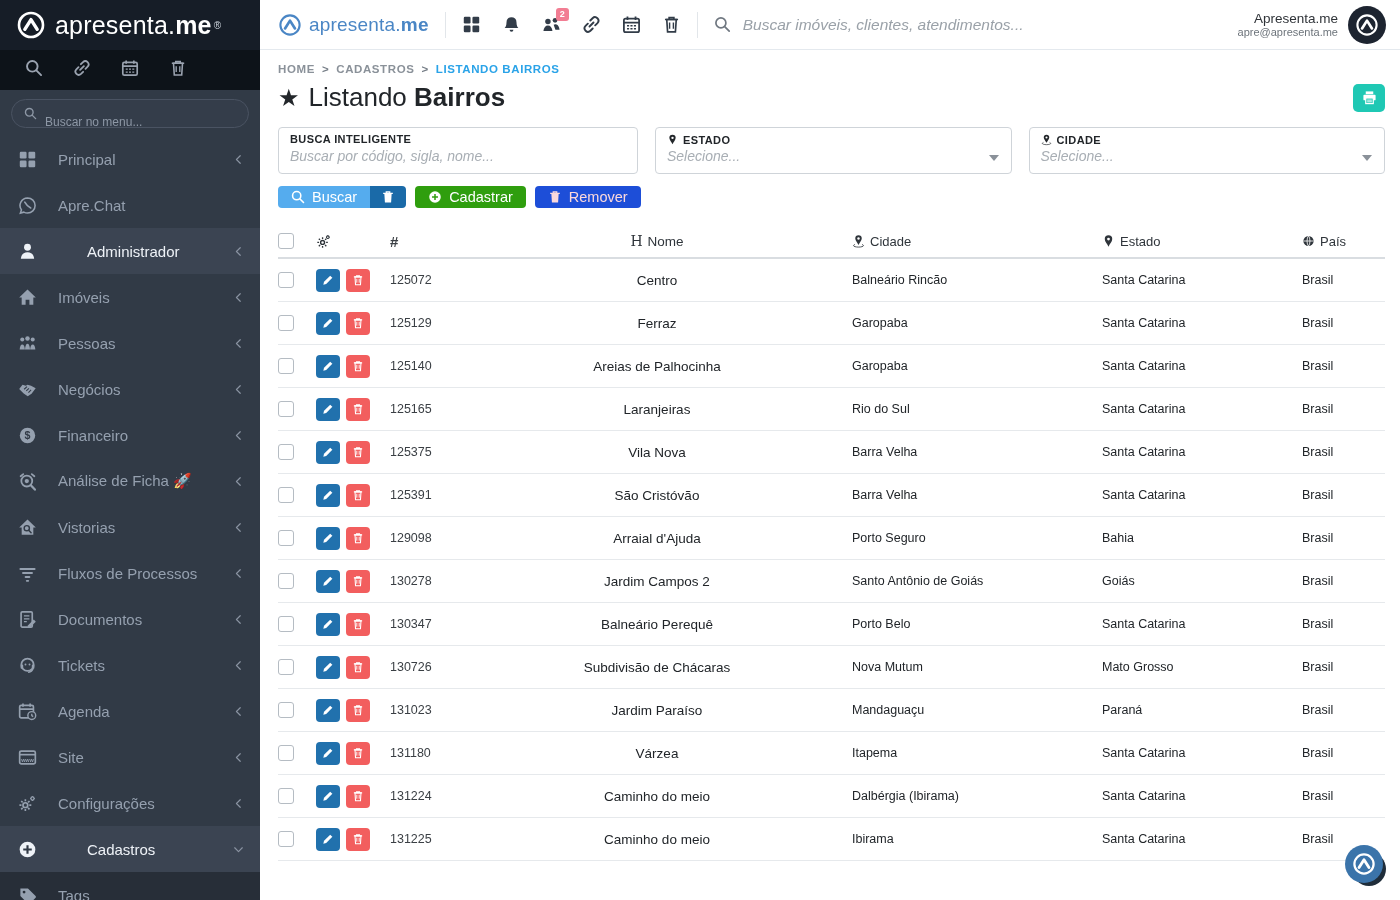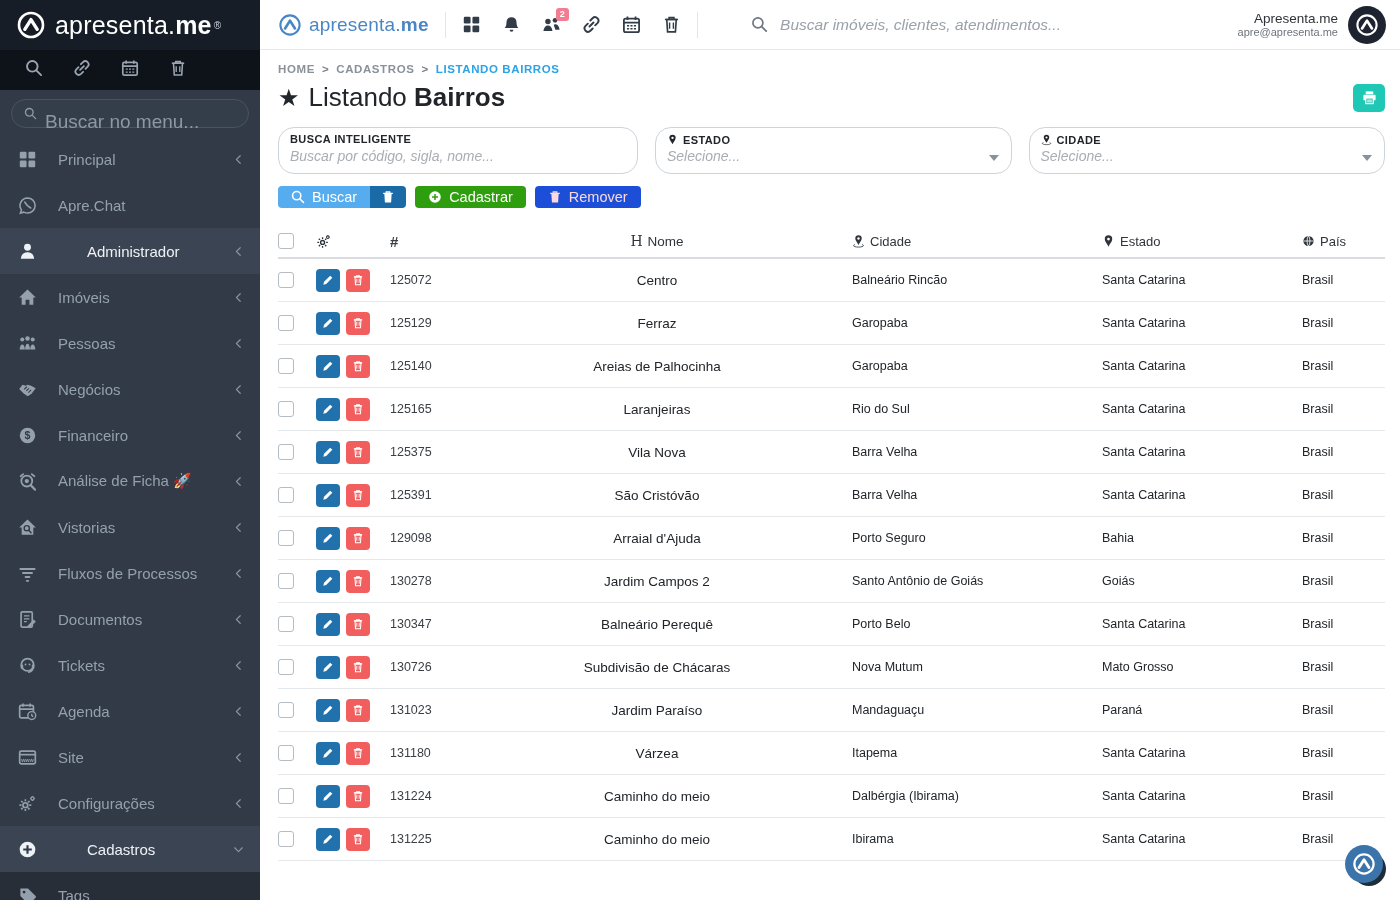--- a/index.html
+++ b/index.html
@@ -12,21 +12,21 @@
   .logo-mark { width:30px; height:30px; margin-right:9px; color:#fff; }
   .logo-mark svg { width:30px; height:30px; }
   .logo-text { font-size:25px; color:#fff; letter-spacing:.2px; }
   .logo-text b { font-weight:bold; }
   .logo-reg { font-size:10px; color:#cfd6de; vertical-align:top; margin-left:2px; }
   .quick-icons { height:40px; background:#0d1319; display:flex; align-items:center; padding:0 10px; }
   .quick-icons .qi { width:48px; text-align:center; color:#9aa3b0; cursor:pointer; }
   .quick-icons .qi svg { width:18px; height:18px; }
   .menu-search { margin:9px 11px 8px; height:29px; border:1px solid #4a5362; border-radius:15px; display:flex; align-items:center; padding:0 12px; background:#343d4a; }
   .menu-search svg { width:13px; height:13px; color:#8d97a5; margin-right:8px; flex:0 0 13px; }
-  .menu-search input { background:transparent; border:none; outline:none; color:#aab3c0; font-size:19px; width:100%; font-family:"Liberation Sans",sans-serif;margin-top:17px; }
+  .menu-search input { background:transparent; border:none; outline:none; color:#aab3c0; font-size:12px; width:100%; font-family:"Liberation Sans",sans-serif;margin-top:17px; }
   .menu-search input::placeholder { color:#8d97a5; }
   .side-menu { }
   .side-item { height:46px; display:flex; align-items:center; padding:0 16px 0 18px; color:#95a0af; font-size:15px; cursor:pointer; }
   .side-item .s-icon { width:24px; flex:0 0 24px; margin-right:16px; display:flex; align-items:center; }
   .side-item .s-icon svg { width:19px; height:19px; }
   .side-item .s-label { flex:1; white-space:nowrap; overflow:hidden; }
   .side-item .s-chev { color:#8a93a2; }
   .side-item .s-chev svg { width:11px; height:11px; }
   .side-item.active { background:#3b4452; color:#eef2f7;gap:29px; }
   .side-item.submenu { background:#272e38; }
@@ -36,21 +36,21 @@
   .topbar { height:50px; border-bottom:1px solid #e4e9ee; display:flex; align-items:center; padding:0 14px 0 18px; flex:0 0 50px; }
   .brand { display:flex; align-items:center; color:#4a86c5; }
   .brand svg { width:24px; height:24px; margin-right:7px; }
   .brand .b-text { font-size:19px; letter-spacing:.2px; }
   .brand .b-text b { font-weight:bold; }
   .v-div { width:1px; height:26px; background:#e2e6ea; margin:0 16px; }
   .top-icons { display:flex; align-items:center; gap:21px; }
   .top-icons .ti { position:relative; color:#323c48; cursor:pointer; display:flex; }
   .top-icons .ti svg { width:19px; height:19px; }
   .badge { position:absolute; top:-7px; right:-8px; background:#f27d93; color:#fff; font-size:9px; line-height:1; padding:2px 4px; border-radius:3px; font-weight:bold; }
-  .top-search { display:flex; align-items:center; flex:1;justify-content:center; }
+  .top-search { display:flex; align-items:center; flex:1; }
   .top-search svg { width:17px; height:17px; color:#6f7780; margin-right:12px; }
   .top-search input { border:none; outline:none; font-style:italic; font-size:15.5px; color:#555; width:420px; font-family:"Liberation Sans",sans-serif; }
   .top-search input::placeholder { color:#9aa1a8; }
   .top-user { margin-left:auto; display:flex; align-items:center; }
   .tu-text { text-align:right; margin-right:10px; }
   .tu-name { font-size:13.5px; color:#2f3338; }
   .tu-email { font-size:11px; color:#6d747b; }
   .avatar { width:38px; height:38px; border-radius:50%; background:#1d2430; color:#fff; display:flex; align-items:center; justify-content:center; cursor:pointer; }
   .avatar svg { width:24px; height:24px; }
 
@@ -64,21 +64,21 @@
   .title-star { font-size:24px; color:#23272b; margin-right:9px; }
   .page-title { font-size:26px; color:#212529; font-weight:normal; }
   .page-title b { font-weight:bold; }
   .print-btn { margin-left:auto; width:32px; height:28px; background:#1fc8b4; border:none; border-radius:5px; display:flex; align-items:center; justify-content:center; cursor:pointer; color:#fff; }
   .print-btn svg { width:15px; height:15px; }
   .alert { margin-top:17px; background:#fcf6d9; border-radius:3px; height:33px; display:flex; align-items:center; padding:0 14px; font-size:13px; color:#8a6d3b; }
   .alert .warn-ic { margin-right:8px; color:#6b6143; display:flex; }
   .alert .warn-ic svg { width:14px; height:14px; }
 
   .filters { display:flex; gap:17px; margin-top:14px; }
-  .fbox { border:1px solid #cfd4d9; border-radius:16px; height:47px; padding:5px 11px 0; background:#fff; position:relative; }
+  .fbox { border:1px solid #cfd4d9; border-radius:4px; height:47px; padding:5px 11px 0; background:#fff; position:relative; }
   .fbox.f1 { width:360px; flex:0 0 360px; }
   .fbox.f2, .fbox.f3 { flex:1; }
   .flabel { font-size:11px; font-weight:bold; color:#212529; letter-spacing:.4px; display:flex; align-items:center; gap:5px; }
   .flabel svg { width:11px; height:13px; color:#23272b; }
   .fbox input { border:none; outline:none; width:100%; font-size:14px; font-style:italic; color:#555; margin-top:3px; font-family:"Liberation Sans",sans-serif; }
   .fbox input::placeholder { color:#a8aeb4; }
   .fselect { font-size:14px; font-style:italic; color:#a8aeb4; margin-top:2px; cursor:pointer; }
   .fcaret { position:absolute; right:12px; bottom:12px; width:0; height:0; border-left:5px solid transparent; border-right:5px solid transparent; border-top:6px solid #8a9199; }
 
   .btn-row { display:flex; margin-top:12px; align-items:center; }

